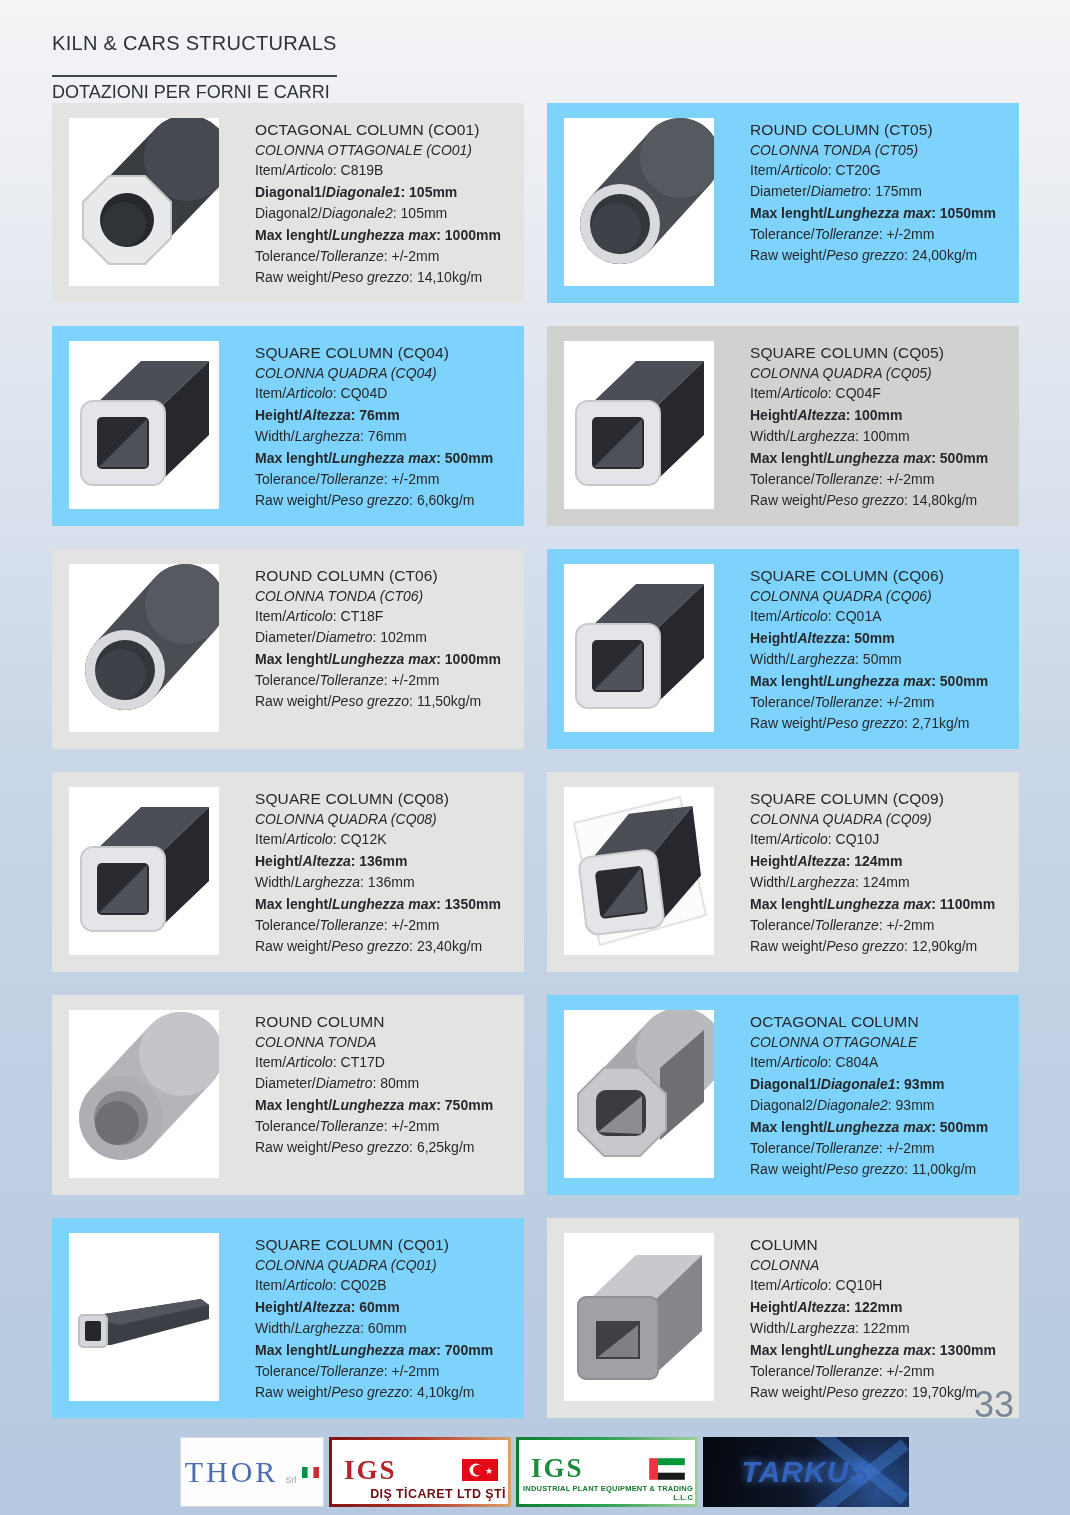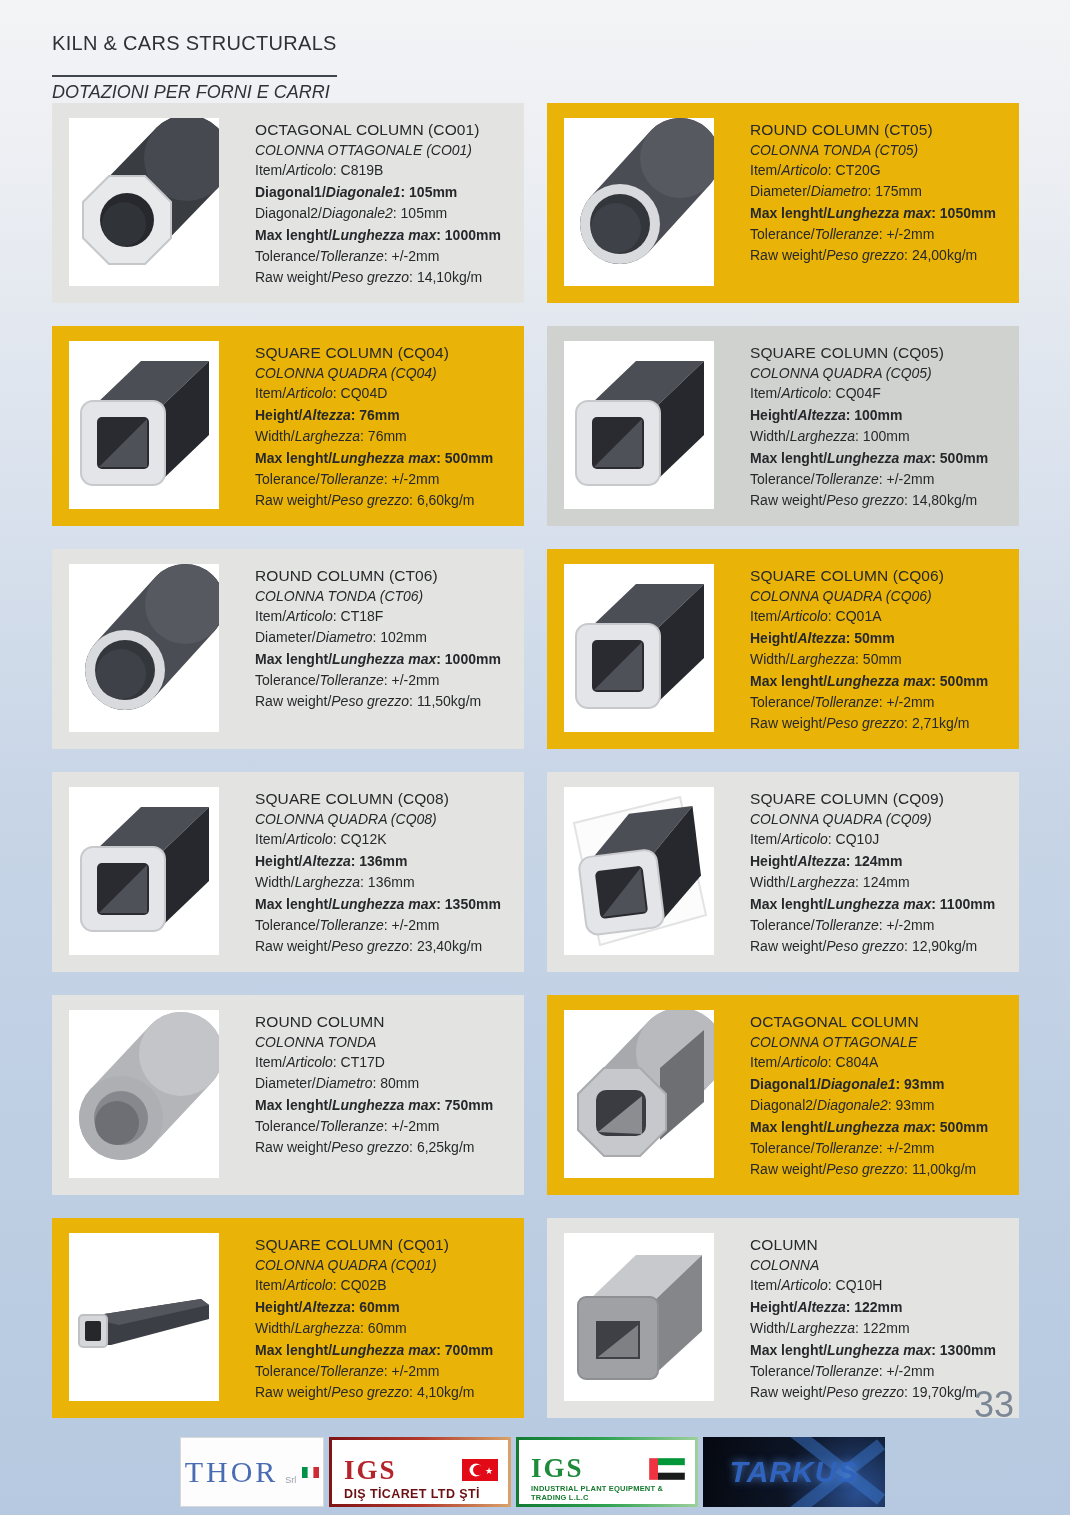--- a/index.html
+++ b/index.html
@@ -5,28 +5,28 @@
   html,body{margin:0;padding:0;}
   body{
     position:relative;width:1070px;height:1515px;overflow:hidden;
     font-family:"Liberation Sans",sans-serif;color:#26282b;
     background:linear-gradient(180deg,#f3f4f6 0%,#edeff3 10%,#dde4ee 28%,#c6d4e6 55%,#b6c9e0 100%);
   }
   
   .header{position:absolute;left:52px;top:32px;color:#2e3236;}
   .header .t1{font-size:20px;letter-spacing:.3px;padding-bottom:20px;
     border-bottom:2px solid #41464c;width:fit-content;}
-  .header .t2{font-style:italic;font-size:18px;margin-top:5px;padding-bottom:3px;
+  .header .t2{font-size:18px;margin-top:5px;padding-bottom:3px;
     border-bottom:2px solid #22c55e;width:fit-content;}
   
   .grid{position:absolute;left:52px;top:103px;display:grid;
     grid-template-columns:472px 472px;column-gap:23px;row-gap:23px;}
   .card{position:relative;height:200px;}
   .tone-light{background:#e3e4e1;}
-  .tone-dark{background:#eab308;}
+  .tone-dark{background:#7dd3fc;}
   .tone-medium{background:#d0d2cf;}
   .photo{position:absolute;left:17px;top:15px;width:150px;height:168px;background:#fff;}
   .photo svg{display:block;width:150px;height:168px;}
   .info{position:absolute;left:203px;top:18px;right:8px;}
   .title{font-size:15.5px;font-weight:400;margin:0 0 3px;letter-spacing:.1px;}
   .subtitle{font-style:italic;font-size:14px;margin:0 0 2px;}
   .line{font-size:14px;line-height:21px;white-space:nowrap;}
   .line.gap{margin-top:1px;font-weight:bold;}
   .line .it{font-style:italic;}
   
@@ -38,24 +38,24 @@
   .thor .suffix{font-size:9px;color:#9aa0a8;margin-left:7px;margin-top:16px;}
   .flag{display:inline-block;margin-left:6px;}
   .igs{width:182px;padding:3px;display:flex;}
   .igs-red{background:linear-gradient(90deg,#7e1416,#b3372a,#d9a36a);}
   .igs-green{background:linear-gradient(90deg,#117a33,#2fa352,#9ed09c);}
   .igs-inner{background:#fff;flex:1;display:flex;flex-direction:column;}
   .igs-top{flex:1;display:flex;align-items:center;justify-content:space-between;padding:13px 10px 0 12px;}
   .igs-name{font-family:"Liberation Serif",serif;font-weight:bold;font-size:27px;letter-spacing:2px;}
   .igs-red .igs-name{color:#b5242a;}
   .igs-green .igs-name{color:#1e8a3c;}
-  .igs-bottom{text-align:left;font-weight:bold;padding:0 12px 3px;}
+  .igs-bottom{text-align:right;font-weight:bold;padding:0 2px 3px;}
   .igs-red .igs-bottom{color:#6d1013;font-size:12.5px;letter-spacing:.4px;}
   .igs-green .igs-bottom{color:#157a2e;font-size:7.5px;letter-spacing:.2px;}
-  .tarkus{width:182px;position:relative;overflow:hidden;
+  .tarkus{width:206px;position:relative;overflow:hidden;
     background:radial-gradient(circle at 85% 80%,#2a4f8f 0%,#0d1526 45%,#05080f 100%);
     display:flex;align-items:center;justify-content:center;}
   .tarkus .bar{position:absolute;width:150px;height:13px;background:#3f7fd9;opacity:.45;right:-12px;}
   .tarkus .bar1{transform:rotate(38deg);top:10px;}
   .tarkus .bar2{transform:rotate(-38deg);bottom:10px;}
   .tarkus .name{position:relative;font-weight:bold;font-style:italic;font-size:30px;
     color:#2f63bd;letter-spacing:1px;text-shadow:0 0 8px rgba(80,130,210,.9);}
   .page-number{position:absolute;right:56px;top:1384px;font-size:36px;color:#7b8794;}
 </style>
 </head>

